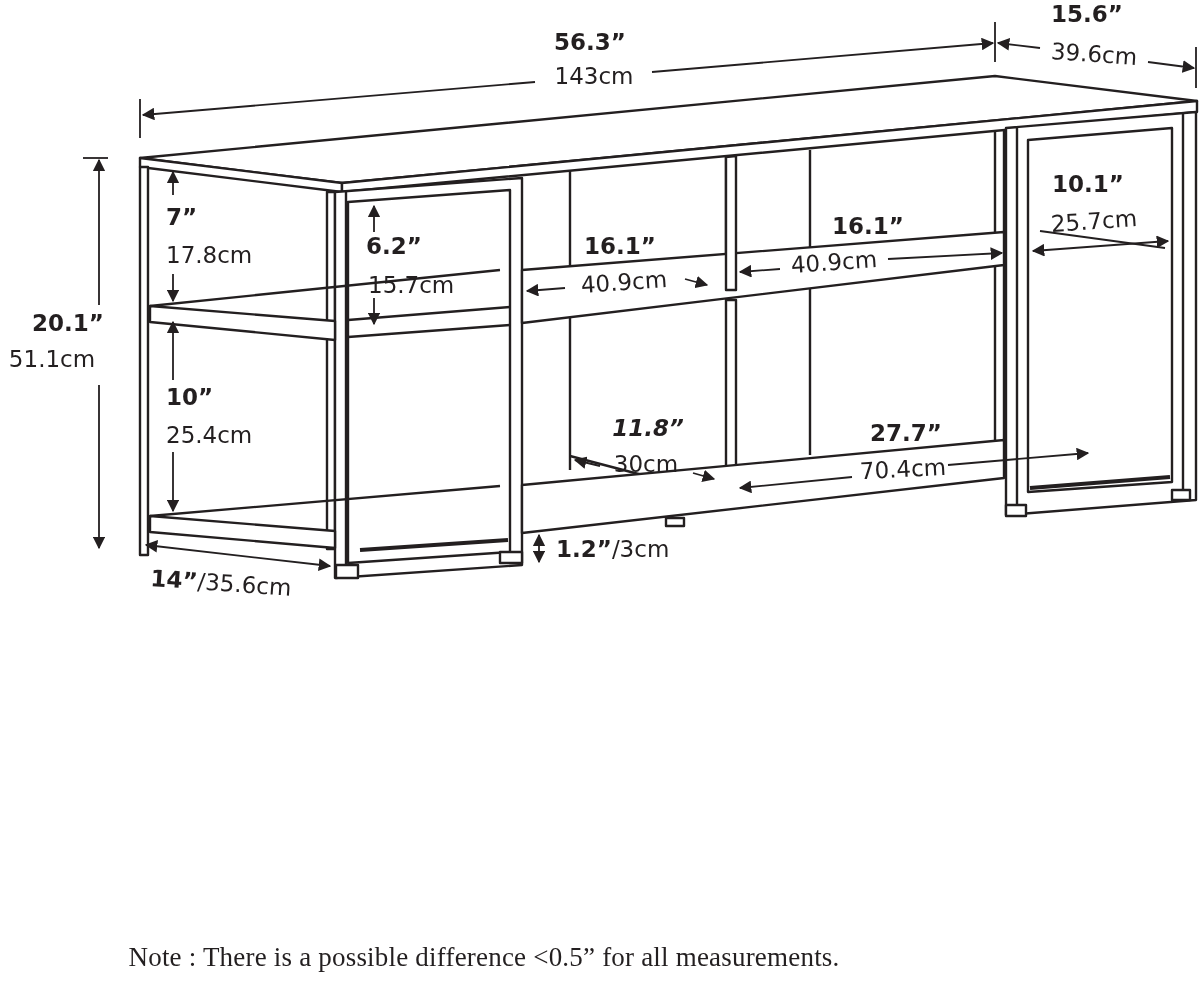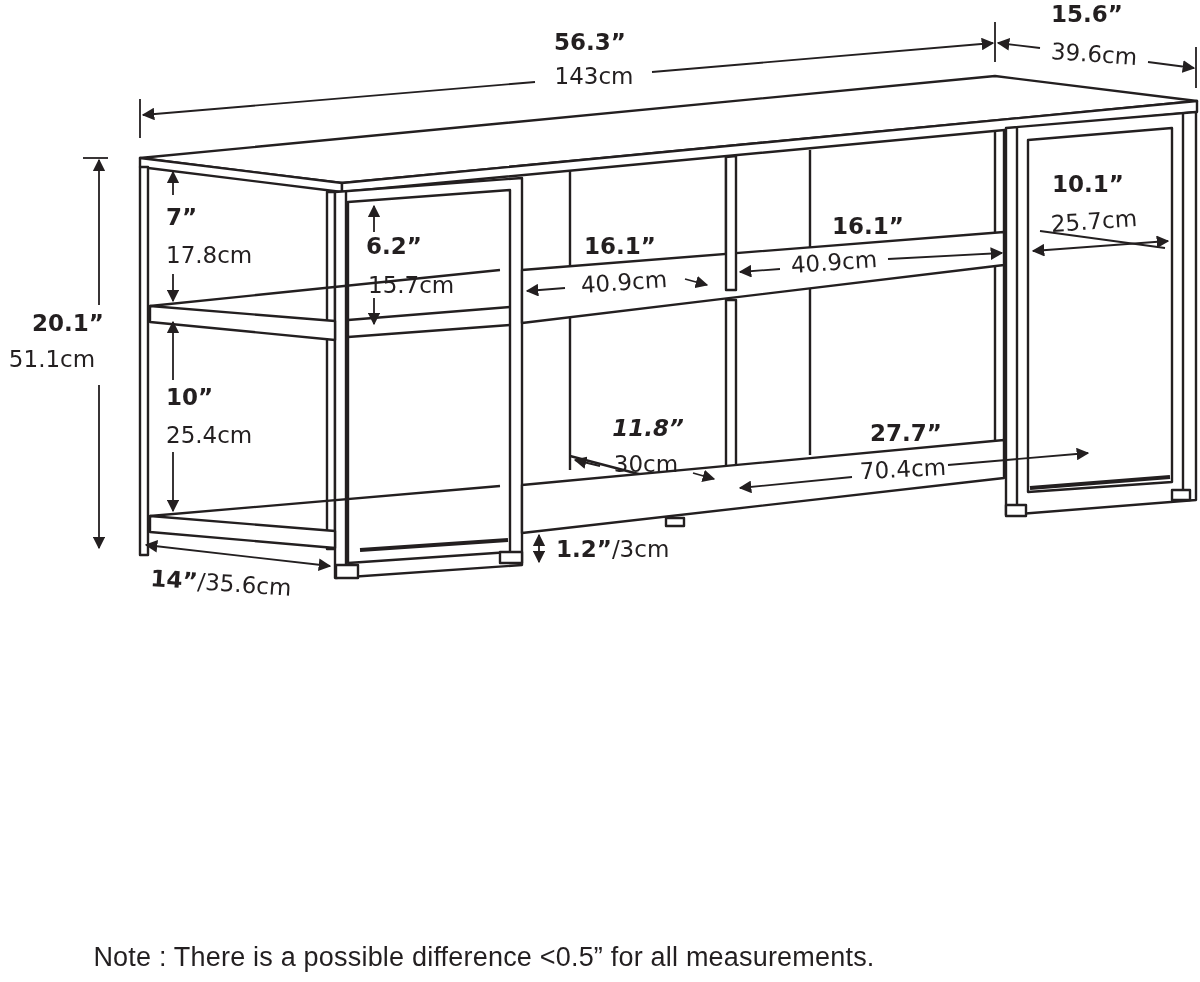--- a/index.html
+++ b/index.html
@@ -5,21 +5,21 @@
   html, body { margin: 0; padding: 0; background: #ffffff; }
   body { width: 1200px; height: 982px; position: relative; overflow: hidden; font-family: "DejaVu Sans", sans-serif; }
   #stage { position: absolute; left: 0; top: 0; width: 1200px; height: 982px; }
   svg text { font-family: "DejaVu Sans", sans-serif; fill: #231f20; }
   .b { font-weight: bold; font-size: 23px; }
   .r { font-weight: normal; font-size: 23px; }
   .ln { stroke: #231f20; stroke-width: 2.4; fill: none; stroke-linejoin: round; }
   .thin { stroke: #231f20; stroke-width: 1.8; fill: none; }
   .fillw { fill: #ffffff; stroke: #231f20; stroke-width: 2.4; stroke-linejoin: round; }
   .dark { fill: #231f20; stroke: #231f20; stroke-width: 1; }
-  .note { position: absolute; left: 0; width: 968px; top: 942px; text-align: center; font-family: Liberation Sans, sans-serif; font-size: 27px; color: #231f20; letter-spacing: 0.2px; }
+  .note { position: absolute; left: 0; width: 968px; top: 942px; text-align: center; font-family: Liberation Serif, serif; font-size: 27px; color: #231f20; letter-spacing: 0.2px; }
 </style>
 </head>
 <body>
 
 <div id="stage">
 <svg width="1200" height="982" viewBox="0 0 1200 982" xmlns="http://www.w3.org/2000/svg">
   <defs>
     <marker id="ah" viewBox="0 0 10 10" refX="9" refY="5" markerWidth="7" markerHeight="7" orient="auto-start-reverse">
       <path d="M0,0 L10,5 L0,10 z" fill="#231f20"></path>
     </marker>

